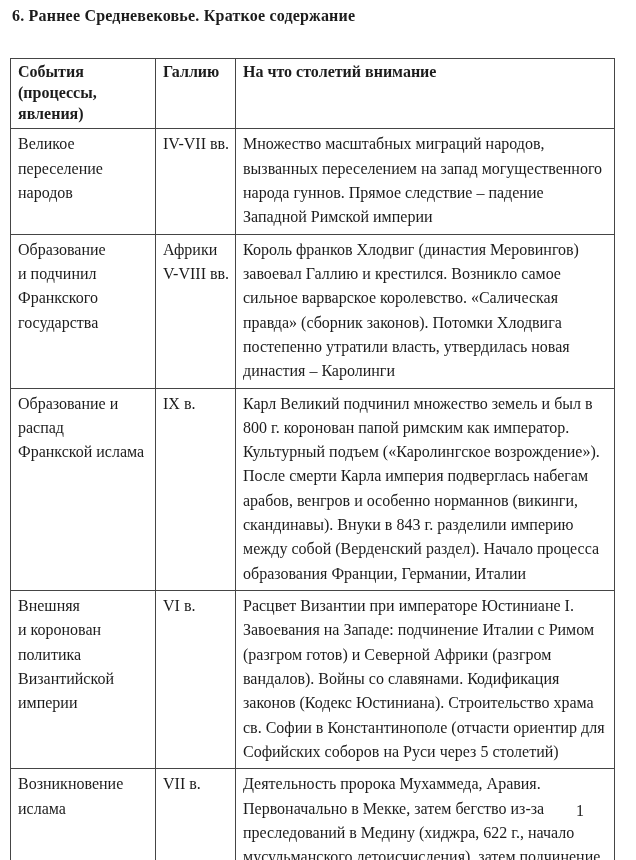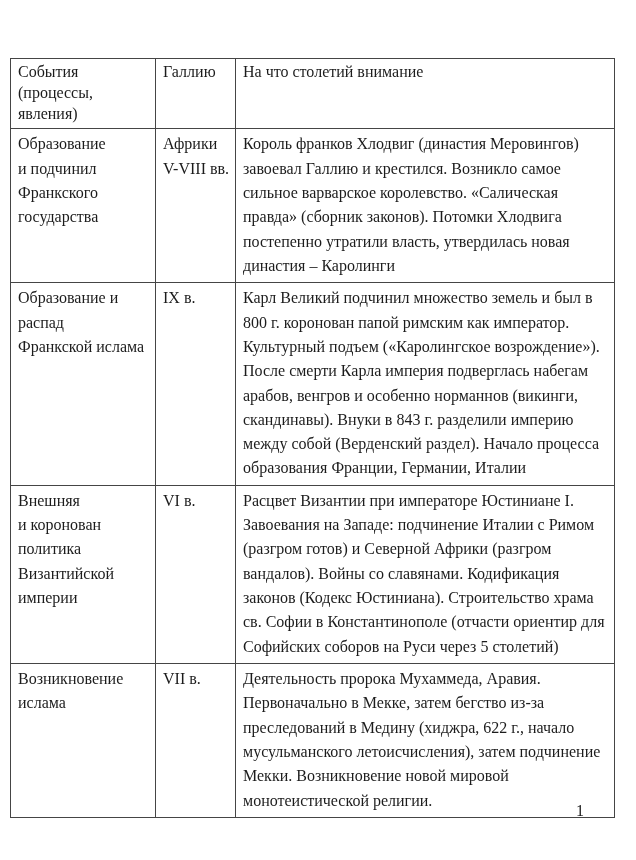--- a/index.html
+++ b/index.html
@@ -39,21 +39,21 @@
   table.summary th,
   table.summary td {
     border: 1px solid #454545;
     vertical-align: top;
     text-align: left;
     font-size: 16px;
     padding: 3px 4px 4px 7px;
     overflow: hidden;
   }
   table.summary th {
-    font-weight: normal;
+    font-weight: bold;
     line-height: 1.3;
     white-space: pre-line;
   }
   table.summary th.h-events { height: 41px; }
   table.summary td {
     font-weight: normal;
     line-height: 1.52;
   }
   td.event, td.time {
     white-space: pre-line;
@@ -66,36 +66,43 @@
     top: 802px;
     right: 52px;
     font-size: 16px;
   }
 </style>
 </head>
 <body>
 
 <div class="page">
 
+  <div class="doc-title">6. Раннее Средневековье. Краткое содержание</div>
 
   <table class="summary">
     <colgroup>
       <col class="c1">
       <col class="c2">
       <col class="c3">
     </colgroup>
     <thead>
       <tr>
         <th class="h-events">События
 (процессы, явления)</th>
         <th>Галлию</th>
         <th>На что столетий внимание</th>
       </tr>
     </thead>
     <tbody>
+      <tr>
+        <td class="event">Великое переселение
+народов</td>
+        <td class="time">IV-VII вв.</td>
+        <td class="note">Множество масштабных миграций народов, вызванных переселением на запад могущественного народа гуннов. Прямое следствие – падение Западной Римской империи</td>
+      </tr>
       <tr>
         <td class="event">Образование
 и подчинил
 Франкского
 государства</td>
         <td class="time">Африки
 V-VIII вв.</td>
         <td class="note">Король франков Хлодвиг (династия Меровингов) завоевал Галлию и крестился. Возникло самое сильное варварское королевство. «Салическая правда» (сборник законов). Потомки Хлодвига постепенно утратили власть, утвердилась новая династия – Каролинги</td>
       </tr>
       <tr>

